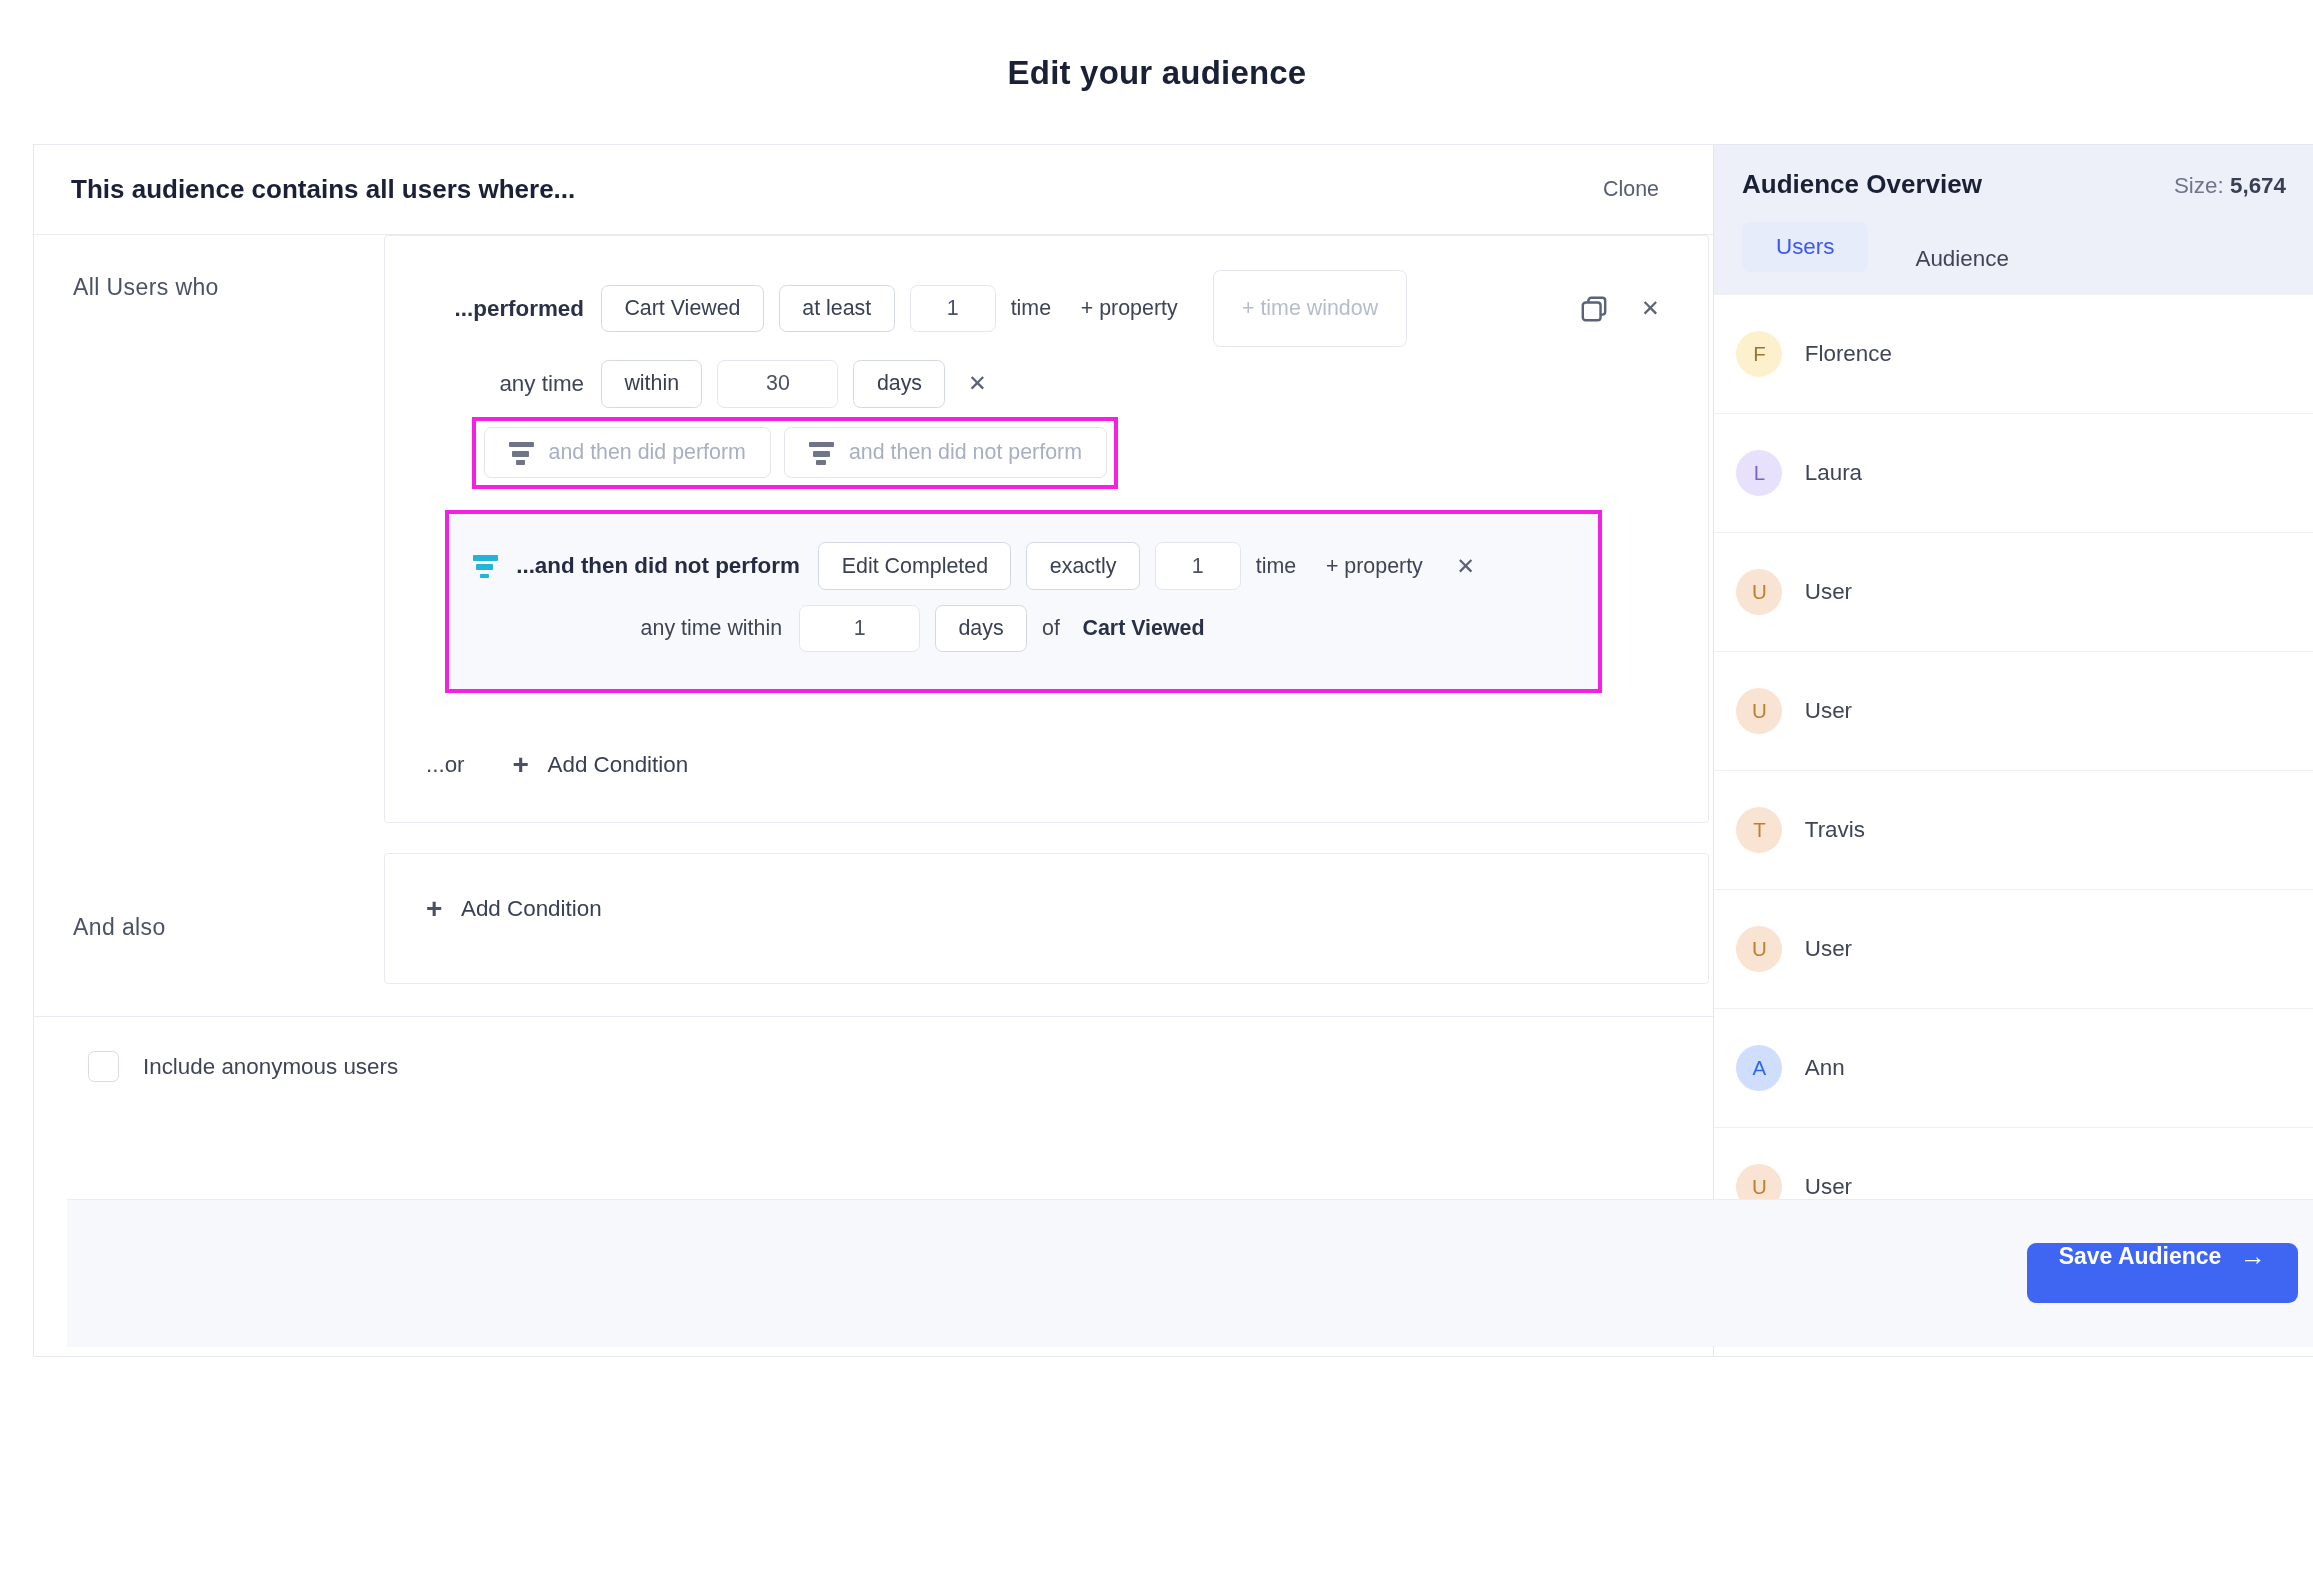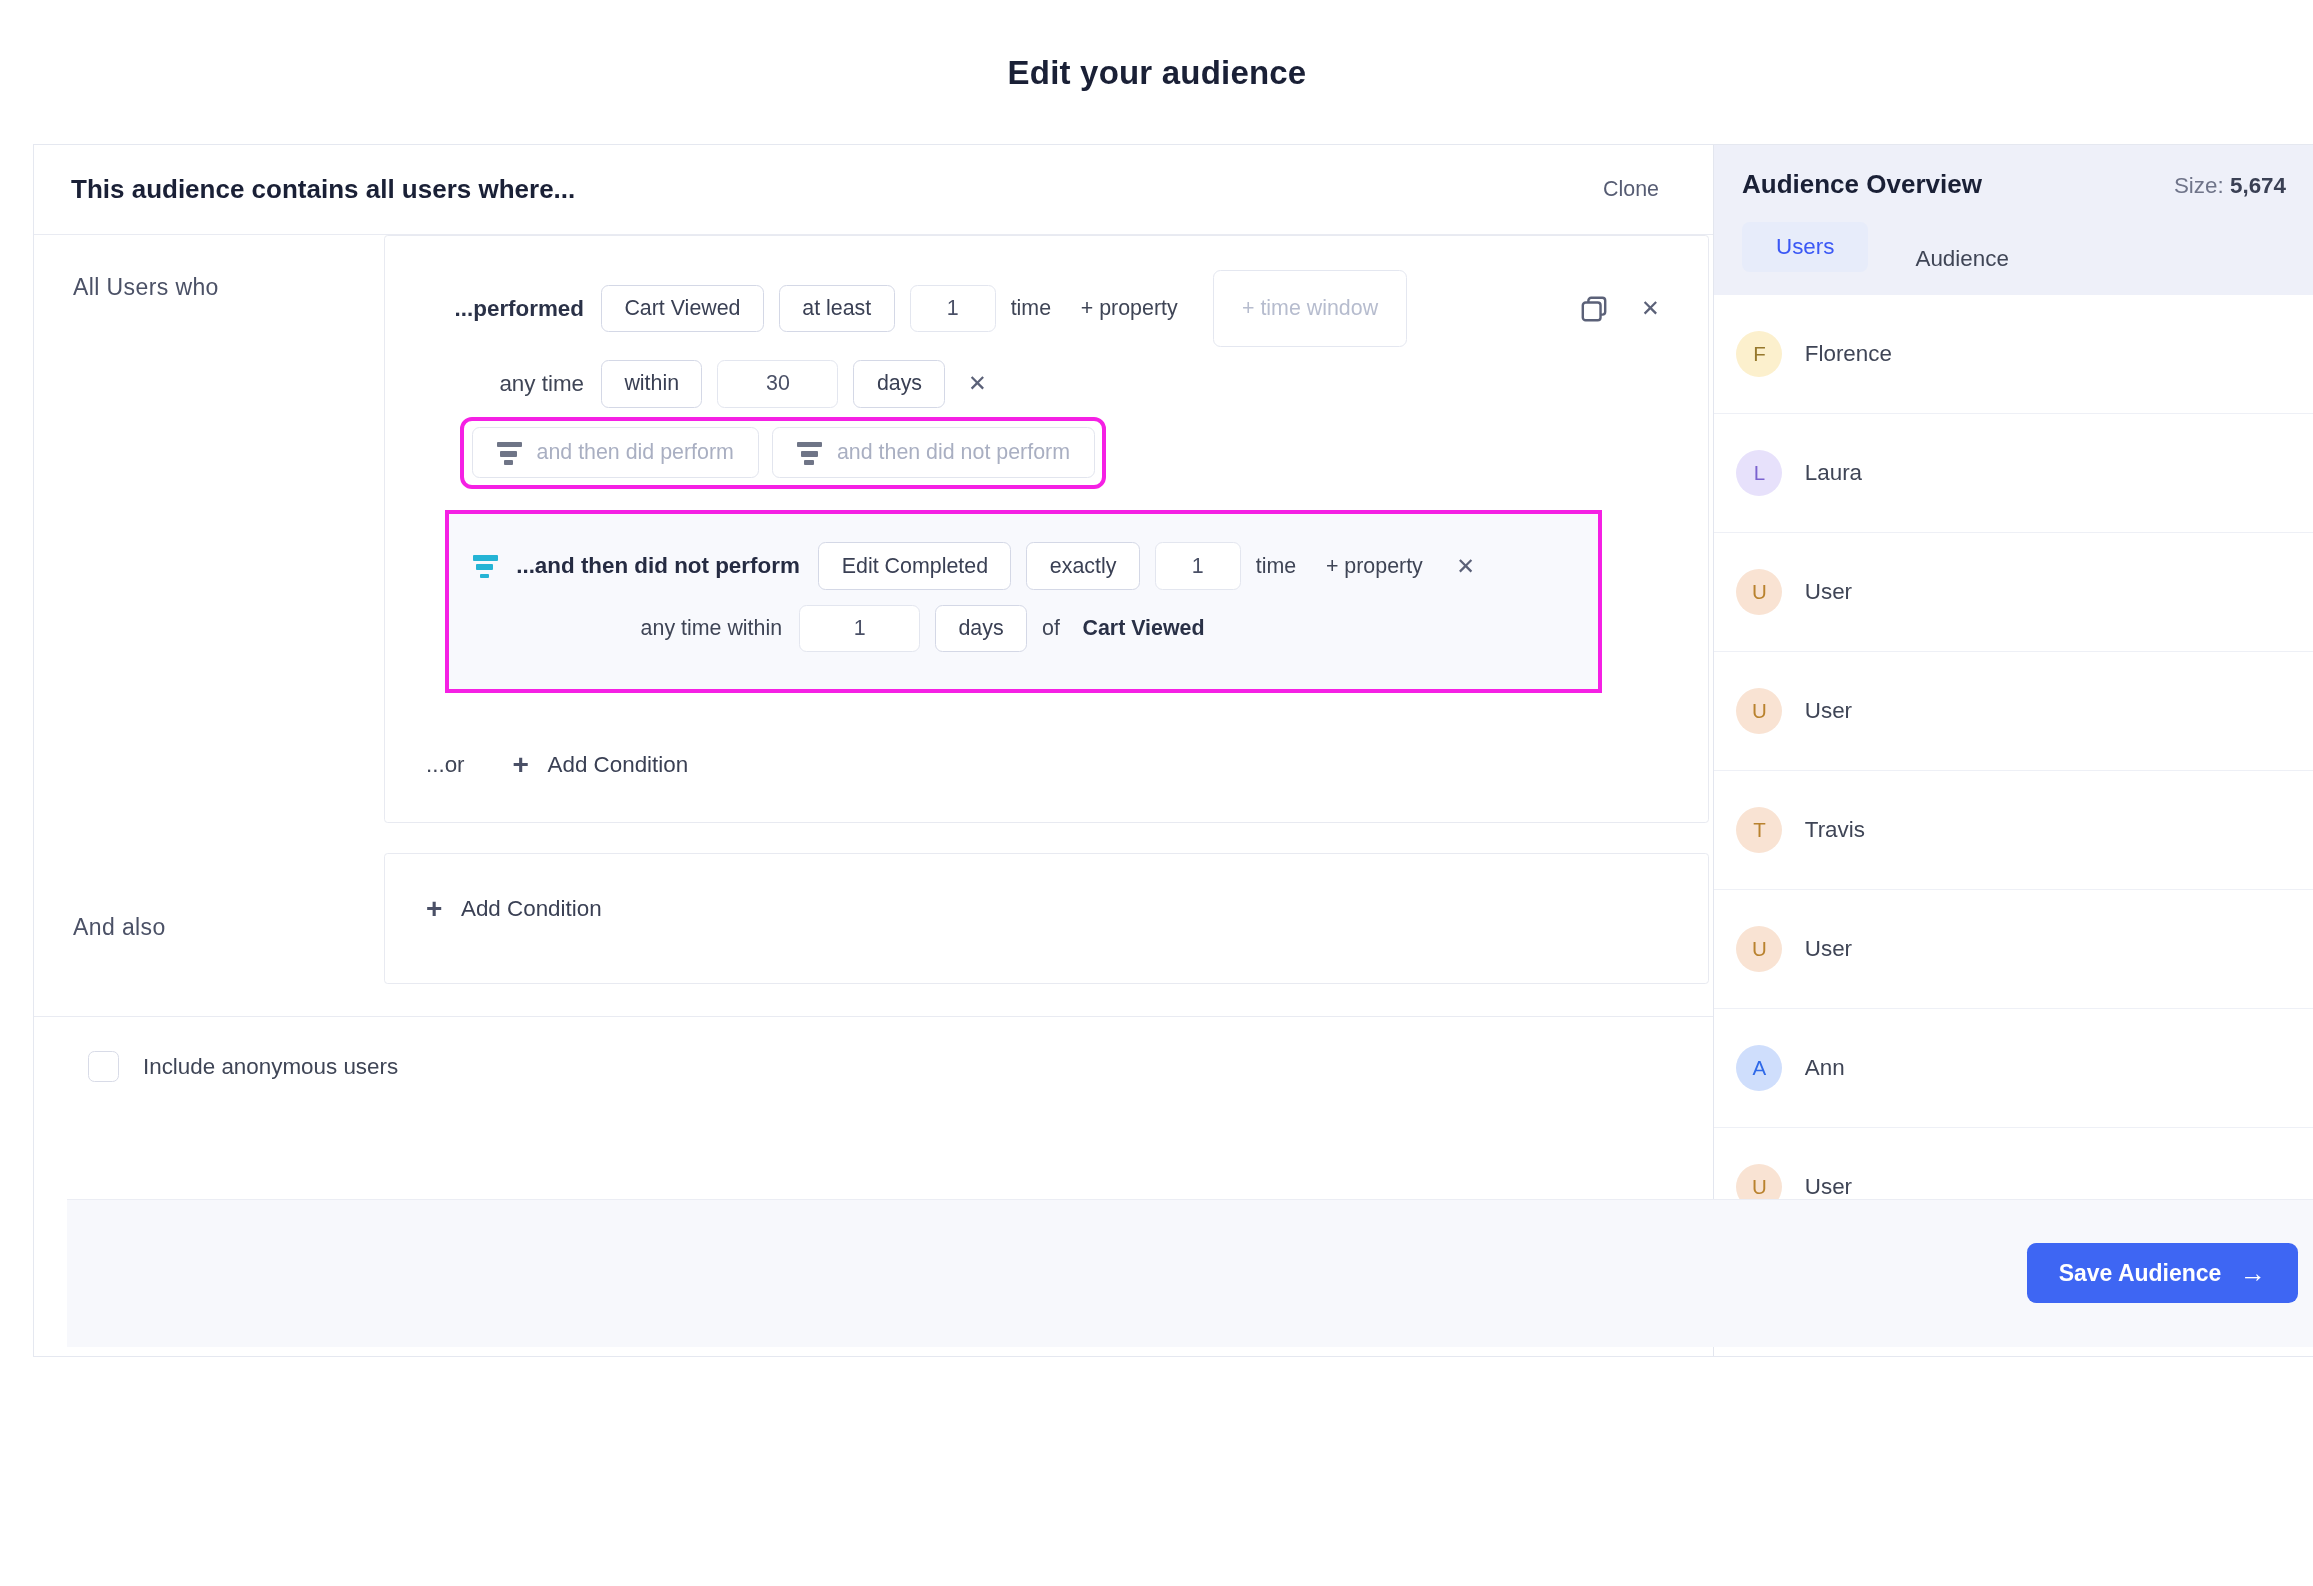--- a/index.html
+++ b/index.html
@@ -50,22 +50,22 @@
 
   .filter-icon { width:25px; height:24px; position:relative; flex:0 0 25px; display:inline-block; }
   .filter-icon i { position:absolute; display:block; border-radius:0.9px; }
   .filter-icon i:nth-child(1){ top:0.9px; left:0; width:25px; height:5.6px; }
   .filter-icon i:nth-child(2){ top:10.3px; left:3.7px; width:17px; height:5.6px; }
   .filter-icon i:nth-child(3){ top:19.6px; left:7.5px; width:9.3px; height:4.7px; }
   .filter-icon.gray i { background:#6f7587; }
   .filter-icon.teal i { background:#25b4d5; }
 
   .hl-box { border:4.7px solid #f520e4; }
-  .hl-ghosts { display:inline-flex; margin-top:9.3px; margin-left:34px;
-    padding:6.5px 7.5px;border-radius:12px; }
+  .hl-ghosts { display:inline-flex; margin-top:9.3px; margin-left:46px;
+    padding:6.5px 7.5px; }
   .ghost-btn { display:flex; align-items:center; gap:15px; border:0.9px solid #e2e5ee;
     border-radius:7.5px; background:#fff; padding:12px 24px; font-size:21.4px; color:#a9afc2;
     cursor:pointer; margin-right:13px; white-space:nowrap; }
   .ghost-btn:last-child { margin-right:0; }
 
   .hl-cond2 { margin-top:21.4px; margin-left:18.6px; margin-right:65px;
     background:#f8f9fd; padding:28px 24px 37px 24px; }
   .cond2-row1 { display:flex; align-items:center; }
   .cond2-row1 .bold-label { font-size:22.4px; font-weight:700; color:#252b42; margin:0 18.6px; white-space:nowrap; }
   .cond2-row2 { display:flex; align-items:center; margin-top:15px; padding-left:168px; }
@@ -109,21 +109,21 @@
   .avatar { width:46px; height:46px; border-radius:50%; display:flex; align-items:center;
     justify-content:center; font-size:20.5px; font-weight:500; flex:0 0 46px; }
   .user-name { margin-left:22.4px; font-size:22.4px; color:#3f4556; }
 
   
   .footer-bar { position:absolute; left:33px; bottom:9.3px; width:2281px; height:148px;
     background:#f7f8fc; border-top:0.9px solid #ebedf4; display:flex; align-items:center;
     justify-content:flex-end; padding-right:50px; z-index:5; }
   .save-btn { background:#3e66f3; color:#fff; border:none; border-radius:9.3px;
     height:60px; padding:0 32px; font-size:23px; font-weight:600; display:flex;
-    align-items:center; gap:18.6px; cursor:pointer; font-family:"Liberation Sans",sans-serif; }
+    align-items:flex-start; gap:18.6px; cursor:pointer; font-family:"Liberation Sans",sans-serif; }
   .save-btn .arrow { font-size:26px; font-weight:400; line-height:1; }
 </style>
 </head>
 <body>
 
 <h1 class="page-title">Edit your audience</h1>
 
 <div class="panel">
 
   <div class="builder">

